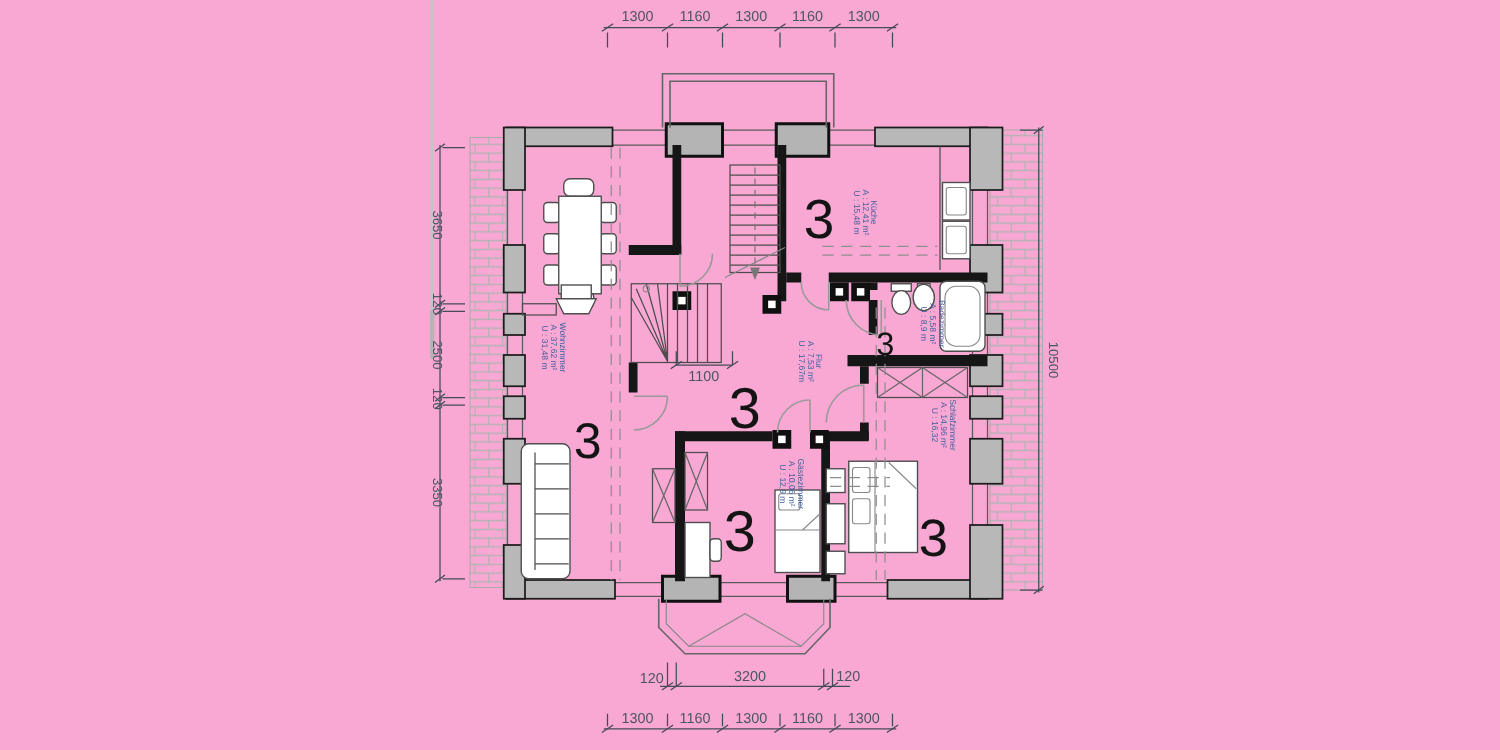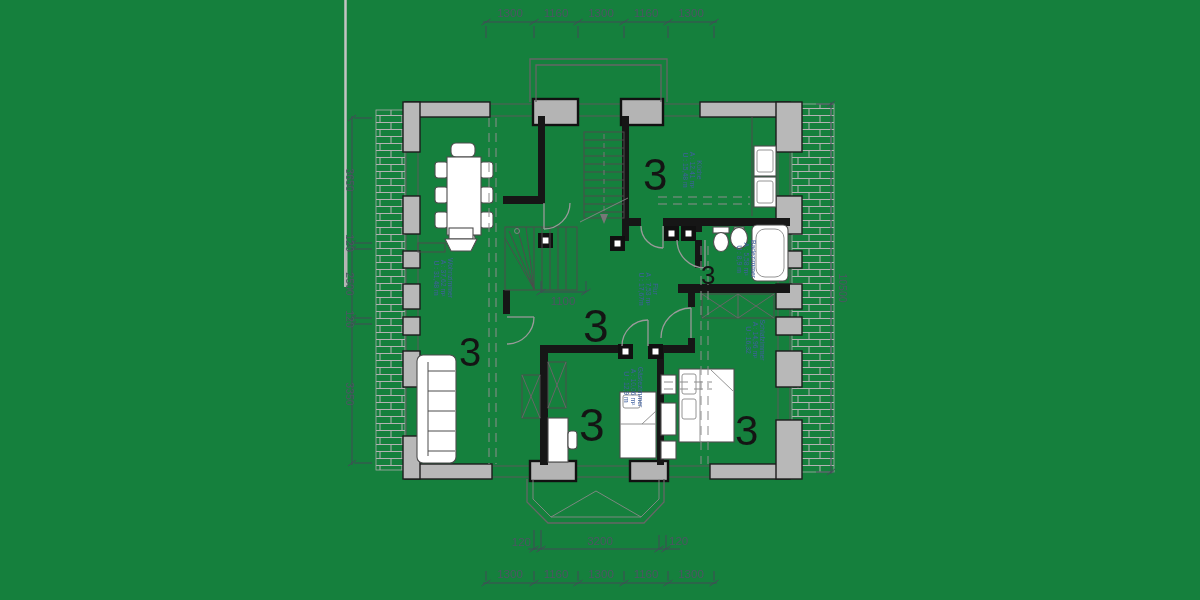--- a/index.html
+++ b/index.html
@@ -1,16 +1,16 @@
 <!DOCTYPE html>
 <html><head>
 <meta charset="utf-8">
 <style>
   html,body{margin:0;padding:0;background:#ffffff;}
-  .canvas{position:relative;width:1200px;height:600px;background:#15803d;overflow:hidden;
+  .canvas{position:relative;width:1200px;height:600px;background:#f9a8d4;overflow:hidden;
           font-family:"Liberation Sans",sans-serif;}
   svg{position:absolute;left:0;top:0;}
   .iw{fill:#161616;stroke:none;}
   .ew-line{stroke:#5a5a5a;stroke-width:1;fill:none;}
   .ew-seg{fill:#b8b8b8;stroke:#1c1c1c;stroke-width:1.4;}
   .pier{fill:#b4b4b4;stroke:#111;stroke-width:2.4;}
   .fur{fill:#ffffff;stroke:#4d4d4d;stroke-width:1.1;}
   .furl{fill:none;stroke:#4d4d4d;stroke-width:1;}
   .soft{fill:none;stroke:#888;stroke-width:.9;}
   .door{stroke:#9a9a9a;stroke-width:1.3;fill:none;}

